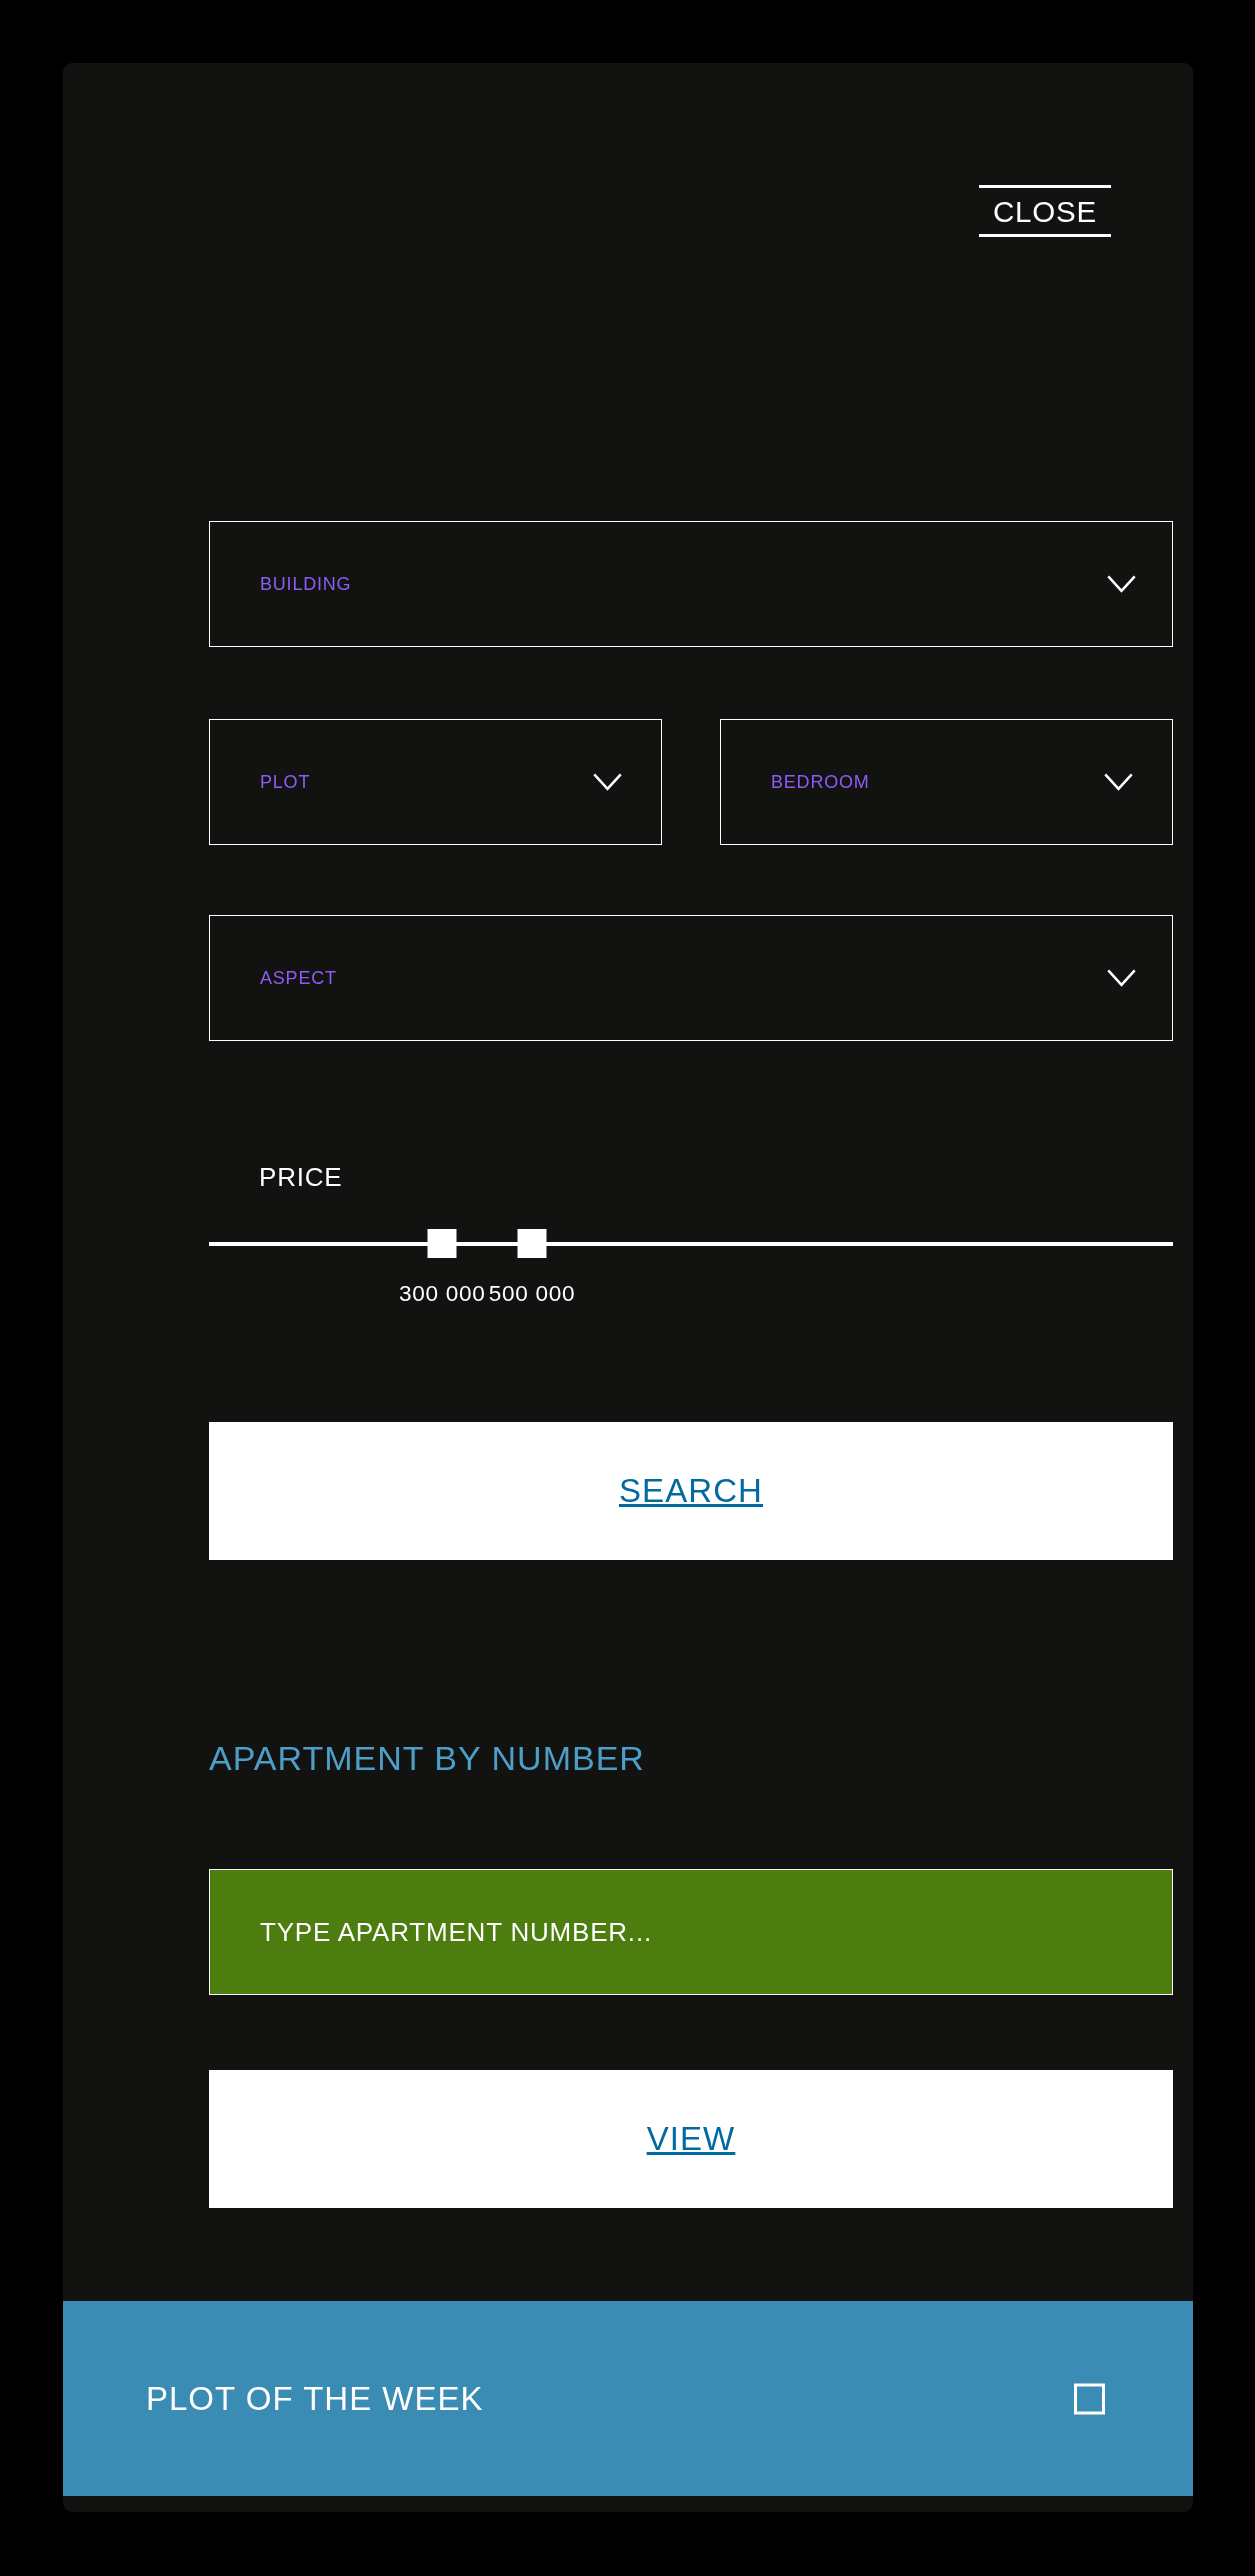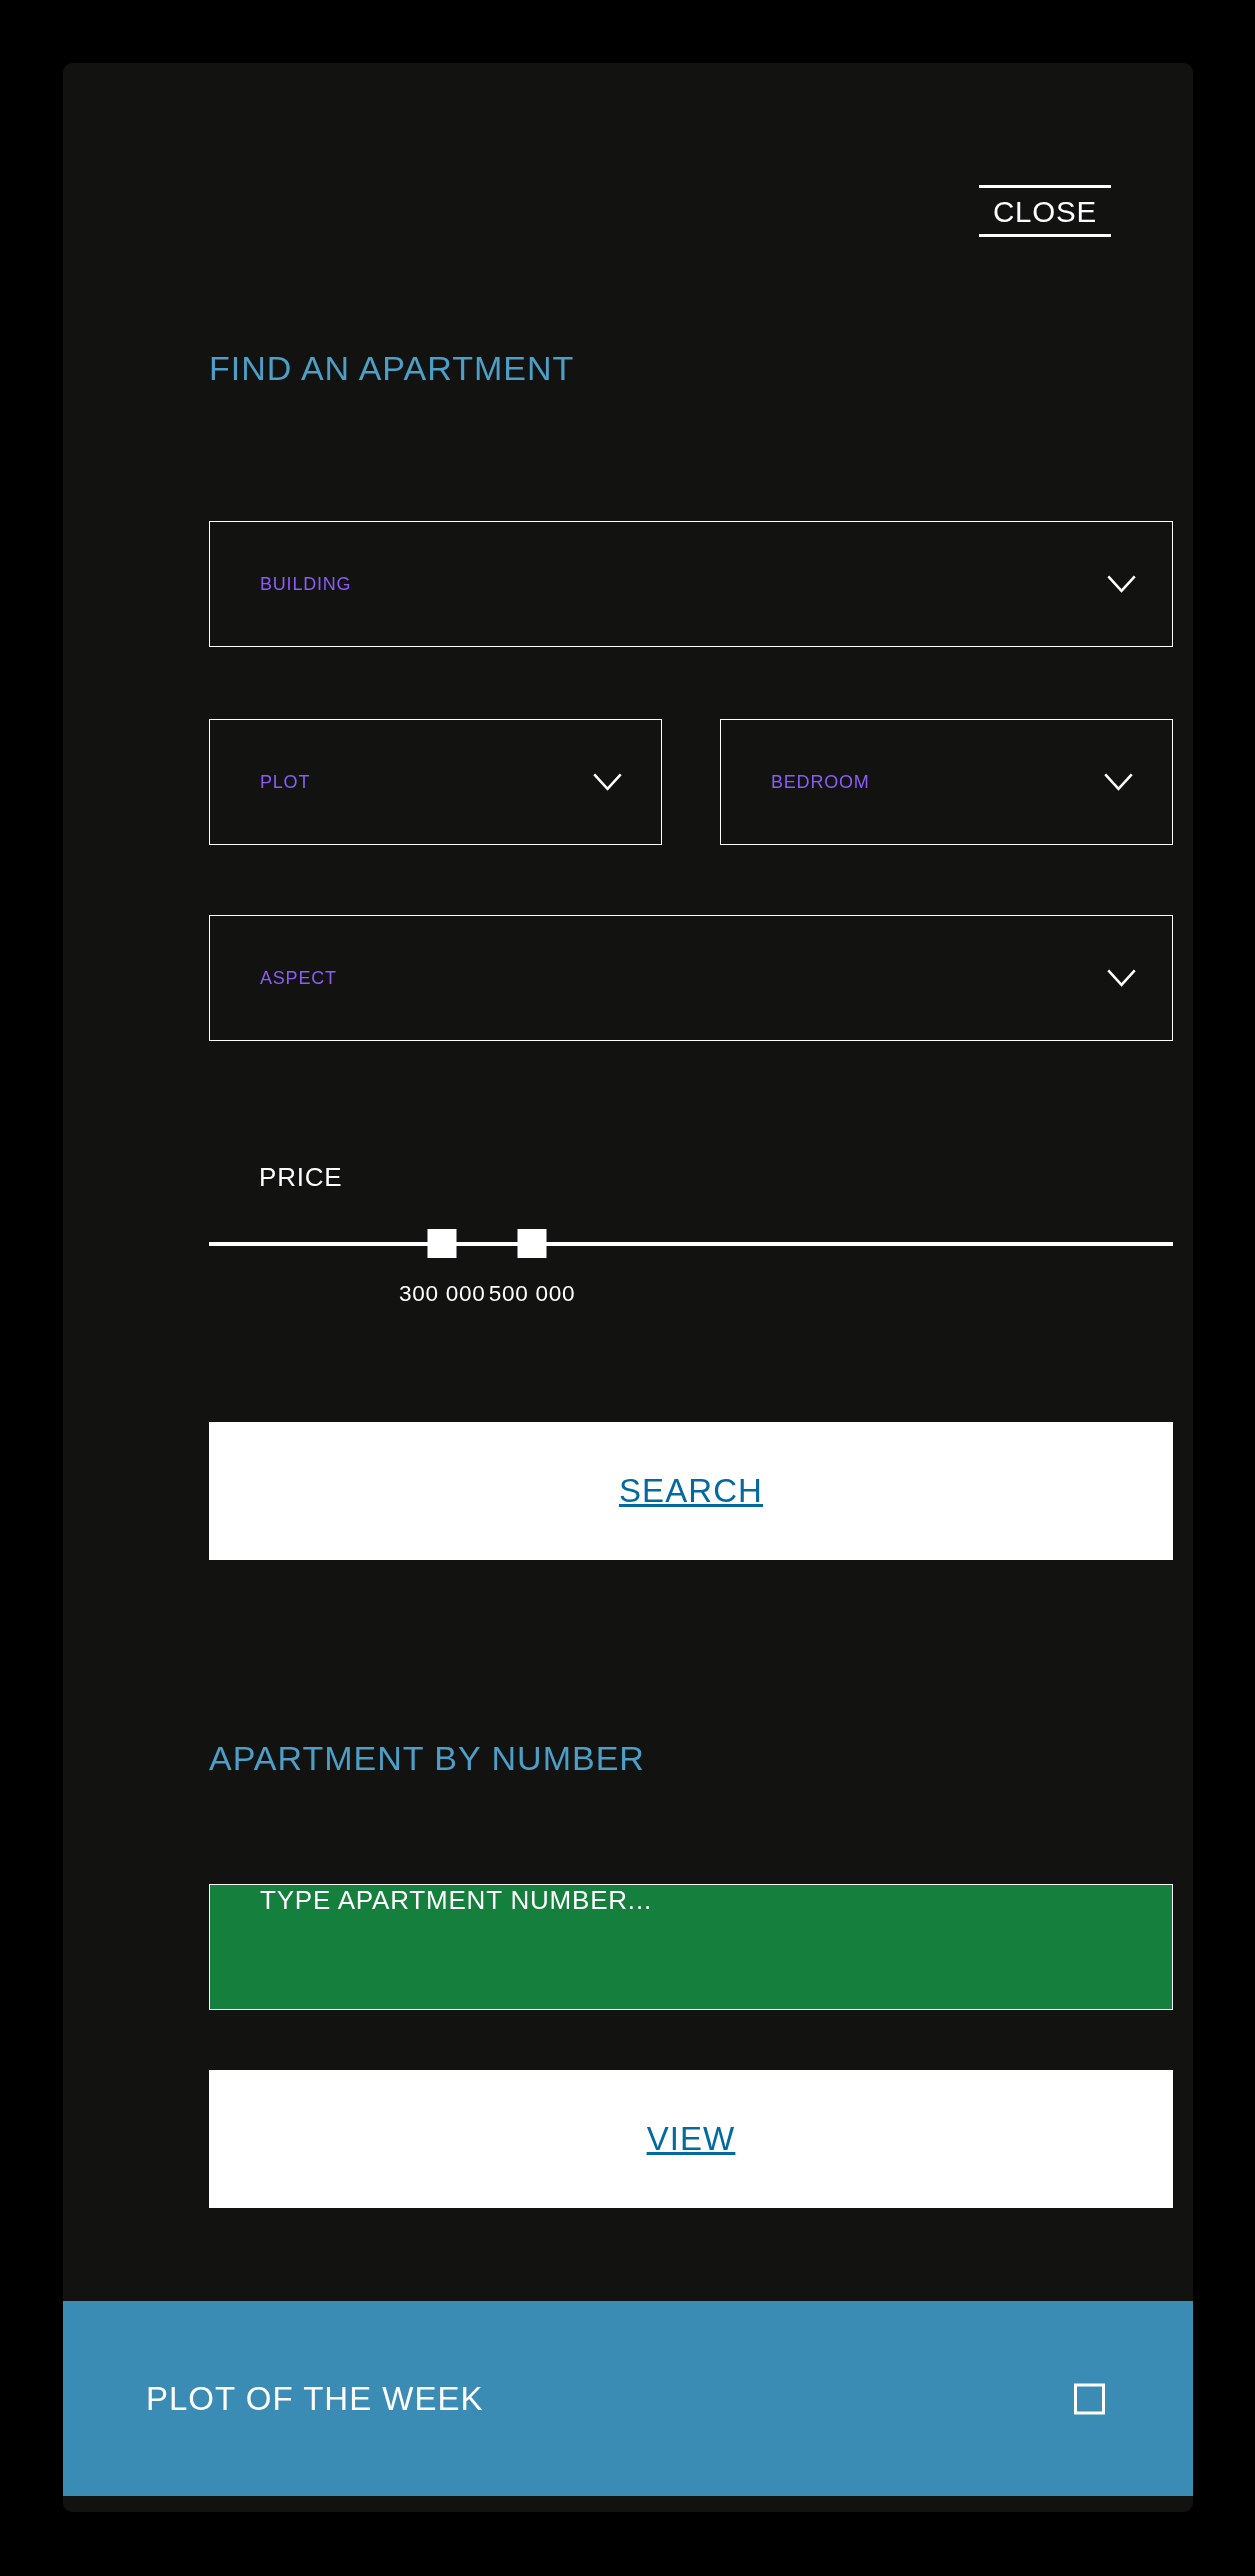--- a/index.html
+++ b/index.html
@@ -188,25 +188,24 @@
 
   
   #apt-number-input {
     position: absolute;
     left: 146px;
     top: 1806px;
     width: 964px;
     height: 126px;
     box-sizing: border-box;
     border: 1.9px solid #ffffff;
-    background: #15803d;
-    display: flex;
-    align-items: flex-start;
+    background: #4d7c0f;
+    display: flex;
+    align-items: center;
     cursor: text;
-    margin-top: 15px;
   }
   #apt-number-placeholder {
     color: #ffffff;
     font-size: 26px;
     letter-spacing: 0.8px;
     margin-left: 50px;
     white-space: nowrap;
   }
 
   
@@ -245,21 +244,20 @@
 <body>
 
 <div id="phone-panel">
 
   <div id="close-button">
     <div class="rule"></div>
     <div class="close-label">CLOSE</div>
     <div class="rule"></div>
   </div>
 
-  <div class="section-heading" id="heading-find">FIND AN APARTMENT</div>
 
   <div class="select-box" id="select-building">
     <span class="sel-label">BUILDING</span>
     <span class="chevron-wrap">
       <svg width="29" height="19" viewBox="0 0 46 30">
           <path d="M2 3 L23 26 L44 3" fill="none" stroke="#ffffff" stroke-width="4"></path>
         </svg>
     </span>
   </div>
 

